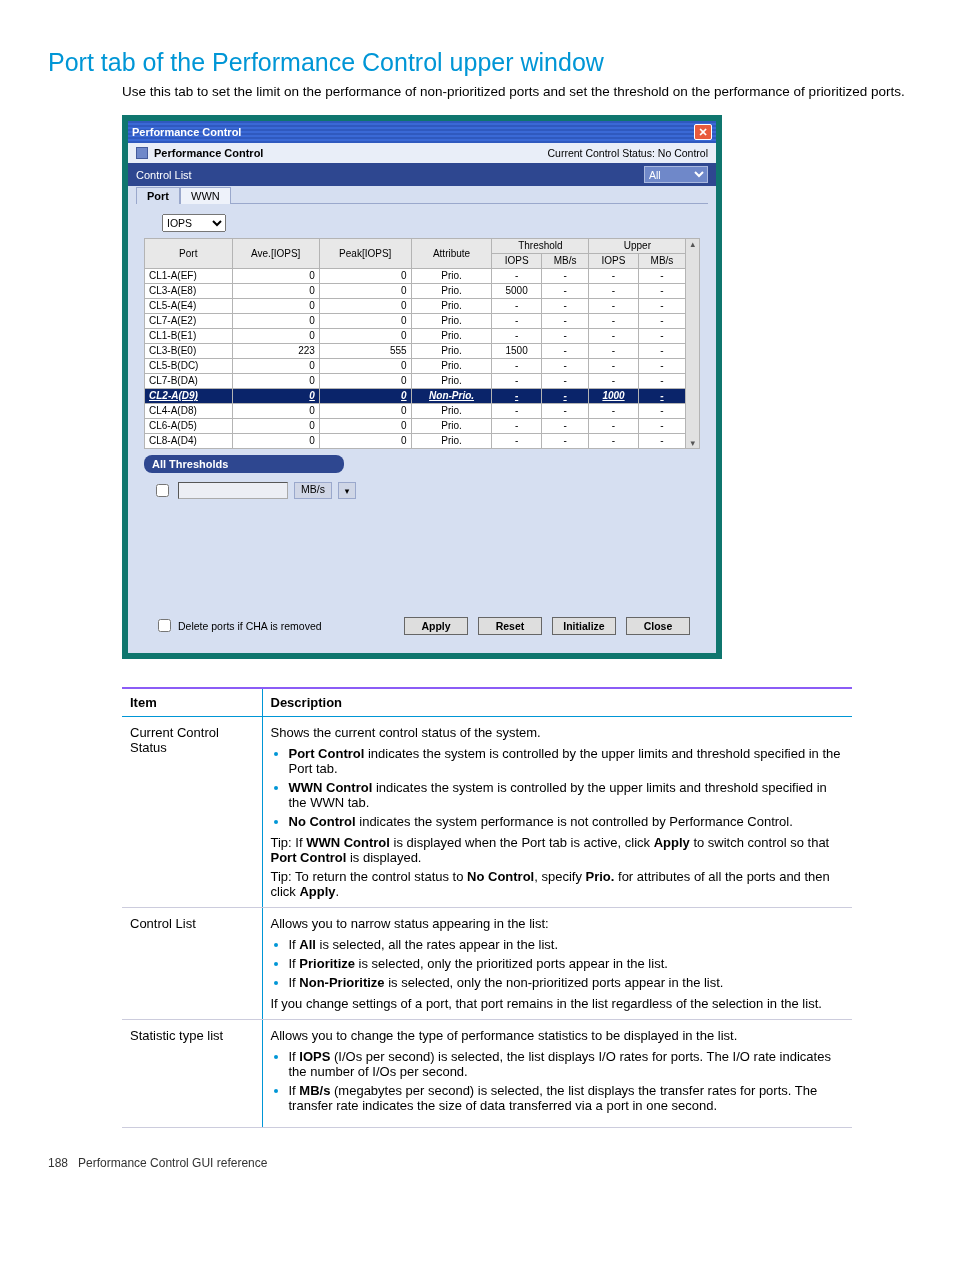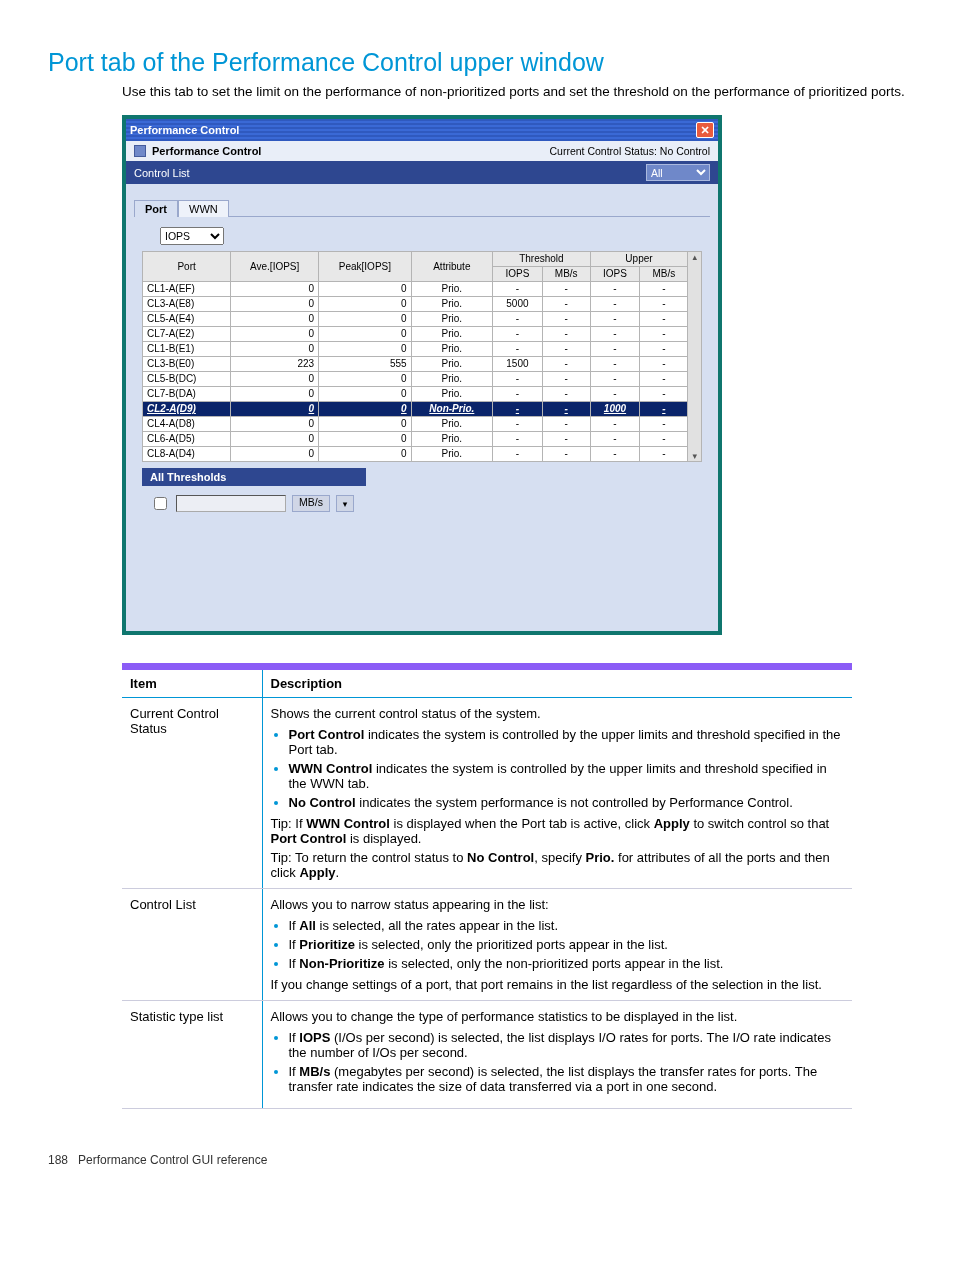--- a/index.html
+++ b/index.html
@@ -21,21 +21,21 @@
   }
   .intro {
     margin: 0 0 14px 74px;
     line-height: 1.35;
   }
 
   
   .panel {
     width: 600px;
     margin: 0 0 28px 74px;
-    border: 4px solid #0f766e;
+    border: 6px solid #0f766e;
     font-family: Tahoma, Arial, sans-serif;
     font-size: 11px;
     background: #d6dff1;
   }
   .titlebar {
     display: flex;
     align-items: center;
     justify-content: space-between;
     height: 22px;
     padding: 0 4px;
@@ -59,21 +59,21 @@
 
   .navybar {
     background:#2e4790; color:#fff; display:flex; align-items:center;
     justify-content:space-between; padding:3px 8px; font-size:11px;
   }
   .navybar select {
     font-size:10.5px; width:64px; height:17px;
     background:#6f88c9; color:#fff; border:1px solid #aab9df;
   }
 
-  .tabs { padding:15px 8px 0 8px; }
+  .tabs { padding:0 8px 0 8px; }
   .tabbtn {
     display:inline-block; padding:2px 10px; font-size:11px;
     border:1px solid #9aa8cc; border-bottom:none;
     background:#eef2fa; position:relative; top:1px;
   }
   .tabbtn.active { background:#d6dff1; font-weight:bold; }
   .tabcontent { border-top:1px solid #9aa8cc; padding:8px; background:#d6dff1; }
 
   .stat-select { width:64px; height:18px; font-size:10.5px; margin:2px 0 6px 18px; }
 
@@ -88,21 +88,21 @@
   .grid th { background:#e8e8e8; text-align:center; font-weight:normal; }
   .grid td:first-child { text-align:left; }
   .grid td.center { text-align:center; }
   .grid tr.sel td { background:#0a246a; color:#fff; font-style:italic; font-weight:bold;text-decoration:underline; }
   .grid tr.sel td.upper-iops { color:#fff; }
   .scrollcol { width:14px; background:#e1e1e1; border:1px solid #b4b4b4; border-left:none;
     display:flex; flex-direction:column; justify-content:space-between; font-size:9px; color:#555; }
   .scrollcol .arrow { text-align:center; }
 
   .section-label {
-    background:#2e4790; color:#fff; font-weight:bold; padding:3px 8px; width:224px; margin-top:6px;
+    background:#2e4790; color:#fff; font-weight:bold; padding:3px 8px; width:200px; margin-top:6px;border-radius:8px;
   }
   .thresh-input-row { padding:8px 0 0 8px; display:flex; align-items:center; gap:6px; }
   .thresh-input-row input[type=checkbox]{ width:13px; height:13px; }
   .thresh-input-row input[type=text]{
     width:110px; height:17px; background:#eceef4; border:1px inset #aaa;
   }
   .unit-btn {
     height:17px; font-size:10.5px; background:#d0d6e6; border:1px solid #9aa8cc; padding:0 6px;
   }
   .dropdown-arrow { border:1px solid #9aa8cc; background:#cfd6e6; width:18px; height:17px; display:inline-flex; align-items:center; justify-content:center; font-size:9px; }
@@ -119,32 +119,32 @@
 
   
   table.desc {
     width: 730px;
     margin-left: 74px;
     border-collapse: collapse;
     font-size: 13px;
   }
   table.desc th {
     text-align:left; font-size:13px; padding:6px 8px;
-    border-top:7px solid #8b5cf6; border-bottom:1px solid #0096d6;
+    border-top:2px solid #8b5cf6; border-bottom:1px solid #0096d6;
   }
   table.desc th:first-child, table.desc td.item {
     width:140px; border-right:1px solid #0096d6;
   }
   table.desc td { vertical-align:top; padding:8px; border-bottom:1px solid #ccd; }
   table.desc ul { margin:6px 0; padding-left:18px; }
   table.desc li { margin:4px 0; }
   table.desc li::marker { color:#0096d6; }
   .tip { }
 
-  .footer { margin-top:44px; font-size:12px; color:#333; }
+  .footer { margin-top:28px; font-size:12px; color:#333; }
 </style>
 </head>
 <body>
 
 <h1>Port tab of the Performance Control upper window</h1>
 <p class="intro">Use this tab to set the limit on the performance of non-prioritized ports and set the threshold on the performance of prioritized ports.</p>
 
 <div class="panel">
   <div class="titlebar">
     <span>Performance Control</span>
@@ -327,20 +327,32 @@
       <div class="section-label">All Thresholds</div>
       <div class="thresh-input-row">
         <input type="checkbox" style="">
         <input type="text" disabled="" style="">
         <span class="unit-btn">MB/s</span>
         <span class="dropdown-arrow">▾</span>
       </div>
 
       <div class="spacer"></div>
 
+      <div class="bottom-row">
+        <label>
+          <input type="checkbox" style="">
+          <span>Delete ports if CHA is removed</span>
+        </label>
+        <div class="btns">
+          <div class="btn">Apply</div>
+          <div class="btn">Reset</div>
+          <div class="btn">Initialize</div>
+          <div class="btn">Close</div>
+        </div>
+      </div>
 
     </div>
   </div>
 </div>
 
 <table class="desc">
   <thead>
     <tr>
       <th>Item</th>
       <th>Description</th>

